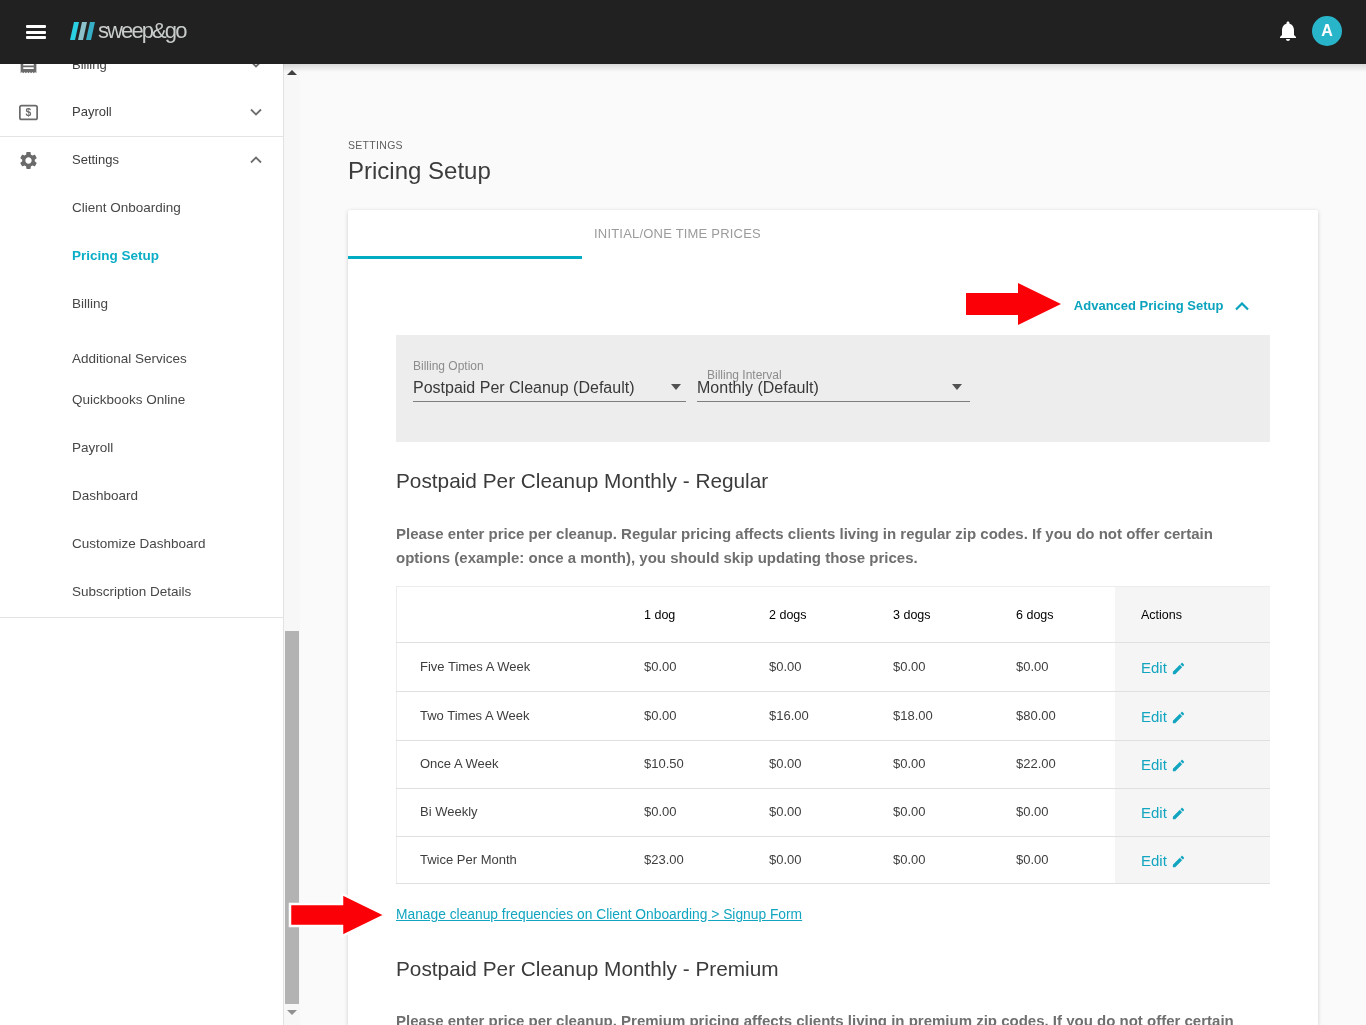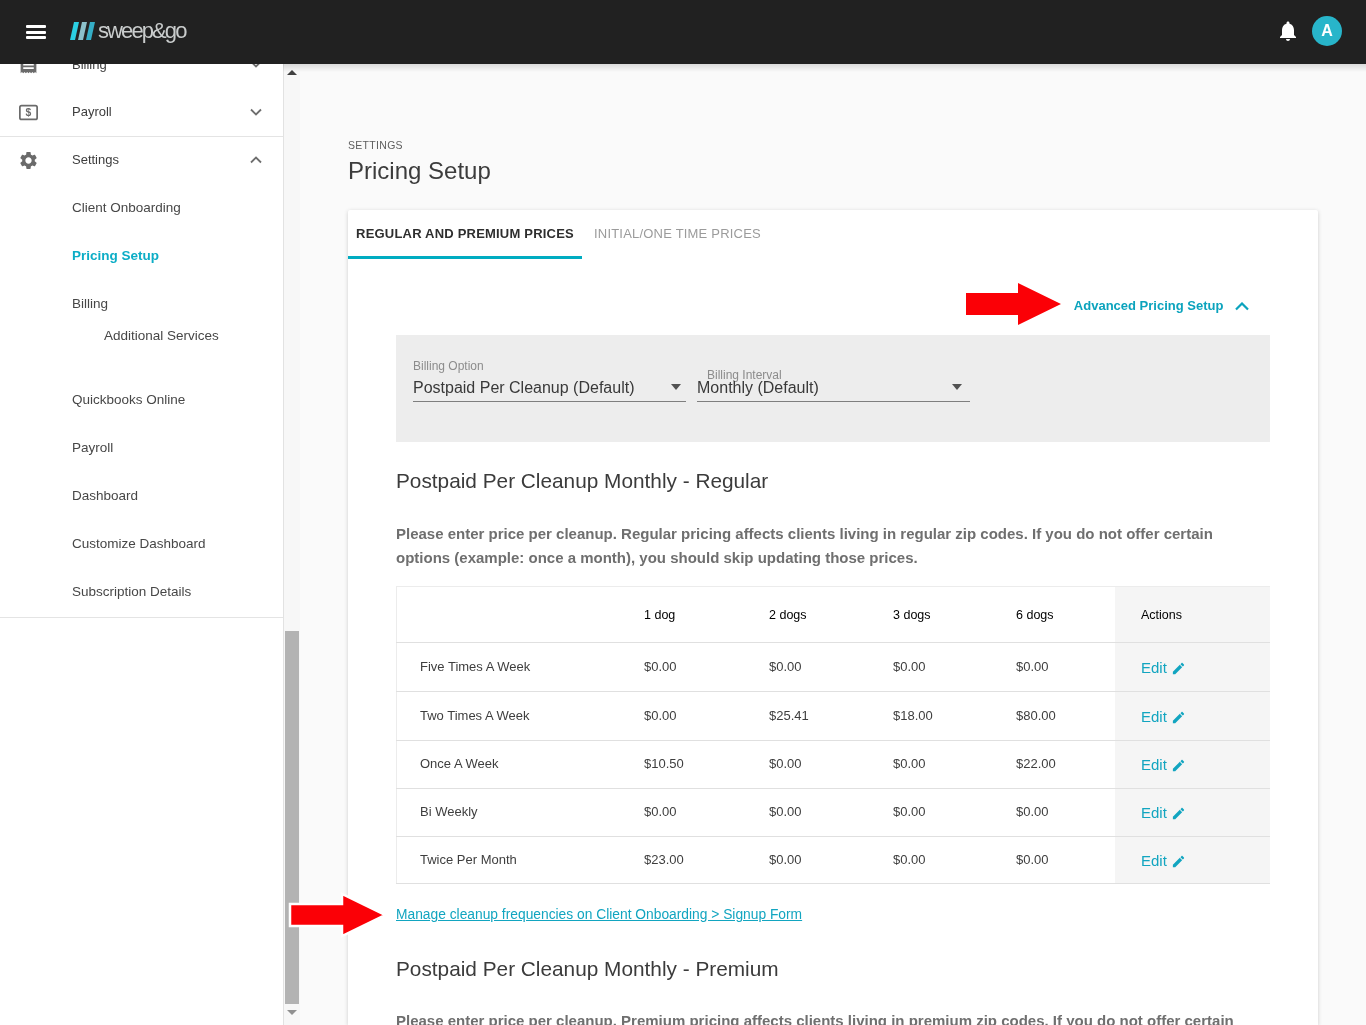--- a/index.html
+++ b/index.html
@@ -105,40 +105,39 @@
     <path d="M19.14 12.94c.04-.3.06-.61.06-.94 0-.32-.02-.64-.07-.94l2.03-1.58c.18-.14.23-.41.12-.61l-1.92-3.32c-.12-.22-.37-.29-.59-.22l-2.39.96c-.5-.38-1.03-.7-1.62-.94l-.36-2.54c-.04-.24-.24-.41-.48-.41h-3.84c-.24 0-.43.17-.47.41l-.36 2.54c-.59.24-1.13.57-1.62.94l-2.39-.96c-.22-.08-.47 0-.59.22L2.74 8.87c-.12.21-.08.47.12.61l2.03 1.58c-.05.3-.09.63-.09.94s.02.64.07.94l-2.03 1.58c-.18.14-.23.41-.12.61l1.92 3.32c.12.22.37.29.59.22l2.39-.96c.5.38 1.03.7 1.62.94l.36 2.54c.05.24.24.41.48.41h3.84c.24 0 .44-.17.47-.41l.36-2.54c.59-.24 1.13-.56 1.62-.94l2.39.96c.22.08.47 0 .59-.22l1.92-3.32c.12-.22.07-.47-.12-.61l-2.01-1.58zM12 15.6c-1.98 0-3.6-1.62-3.6-3.6s1.62-3.6 3.6-3.6 3.6 1.62 3.6 3.6-1.62 3.6-3.6 3.6z"></path>
   </svg>
   <div class="sitem" style="top:88px;">Settings</div>
   <svg class="schev" style="left:250px; top:92px;" width="12" height="8" viewBox="0 0 12 8">
       <path d="M1 6.5 L6 1.5 L11 6.5" fill="none" stroke="#6e6e6e" stroke-width="1.8"></path>
     </svg>
 
   <div class="ssub" style="top:136px;">Client Onboarding</div>
   <div class="ssub" style="top:184px; color:#0cadc6; font-weight:bold;">Pricing Setup</div>
   <div class="ssub" style="top:232px;">Billing</div>
-  <div class="ssub" style="top:264px;margin-left:32px;">Additional Services</div>
+  <div class="ssub" style="top:287px;">Additional Services</div>
   <div class="ssub" style="top:328px;">Quickbooks Online</div>
   <div class="ssub" style="top:376px;">Payroll</div>
   <div class="ssub" style="top:424px;">Dashboard</div>
   <div class="ssub" style="top:472px;">Customize Dashboard</div>
   <div class="ssub" style="top:520px;">Subscription Details</div>
   <div class="divider" style="top:553px;"></div>
 </div>
 
 <div id="sbar">
   <div class="uparr"></div>
   <div class="thumb"></div>
   <div class="dnarr"></div>
 </div>
 
 <div id="crumb">SETTINGS</div>
 <div id="title">Pricing Setup</div>
 
 <div id="card">
-  <div id="tab1" class="tabtxt">REGULAR AND PREMIUM PRICES</div>
   <div id="tab2" class="tabtxt">INITIAL/ONE TIME PRICES</div>
   <div id="tabline"></div>
 
   <div id="advlink">Advanced Pricing Setup
     <svg style="vertical-align:-1px; margin-left:8px;" width="14" height="9" viewBox="0 0 14 9">
         <path d="M1 7.5 L7 1.5 L13 7.5" fill="none" stroke="#0ba3bd" stroke-width="2.2"></path>
       </svg>
   </div>
 
   <div id="panel">
@@ -173,21 +172,21 @@
       <div class="cell" style="left:373px; top:16px;">$0.00</div>
       <div class="cell" style="left:497px; top:16px;">$0.00</div>
       <div class="cell" style="left:620px; top:16px;">$0.00</div>
       <div class="cell edit" style="left:745px; top:16px;">Edit <svg style="vertical-align:-3px;" width="15" height="15" viewBox="0 0 24 24" fill="#12a5c0">
             <path d="M3 17.25V21h3.75L17.81 9.94l-3.75-3.75L3 17.25zM20.71 7.04c.39-.39.39-1.02 0-1.41l-2.34-2.34c-.39-.39-1.02-.39-1.41 0l-1.83 1.83 3.75 3.75 1.83-1.83z"></path>
           </svg></div>
     </div>
     <div class="trow" style="top:106px; height:49px;">
       <div class="cell" style="left:24px; top:16px;">Two Times A Week</div>
       <div class="cell" style="left:248px; top:16px;">$0.00</div>
-      <div class="cell" style="left:373px; top:16px;">$25.41</div>
+      <div class="cell" style="left:373px; top:16px;">$16.00</div>
       <div class="cell" style="left:497px; top:16px;">$18.00</div>
       <div class="cell" style="left:620px; top:16px;text-align:center;">$80.00</div>
       <div class="cell edit" style="left:745px; top:16px;">Edit <svg style="vertical-align:-3px;" width="15" height="15" viewBox="0 0 24 24" fill="#12a5c0">
             <path d="M3 17.25V21h3.75L17.81 9.94l-3.75-3.75L3 17.25zM20.71 7.04c.39-.39.39-1.02 0-1.41l-2.34-2.34c-.39-.39-1.02-.39-1.41 0l-1.83 1.83 3.75 3.75 1.83-1.83z"></path>
           </svg></div>
     </div>
     <div class="trow" style="top:155px; height:48px;">
       <div class="cell" style="left:24px; top:15px;">Once A Week</div>
       <div class="cell" style="left:248px; top:15px;">$10.50</div>
       <div class="cell" style="left:373px; top:15px;">$0.00</div>

